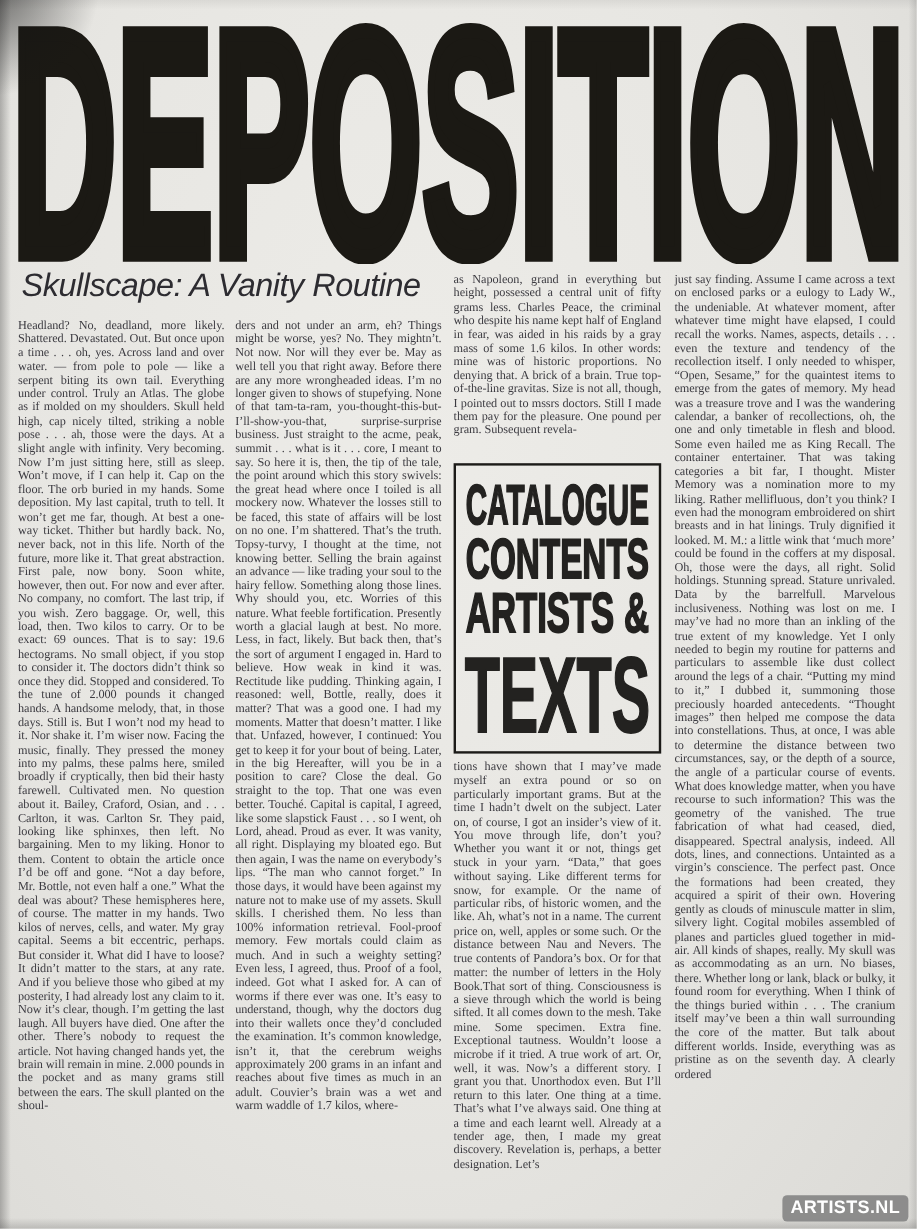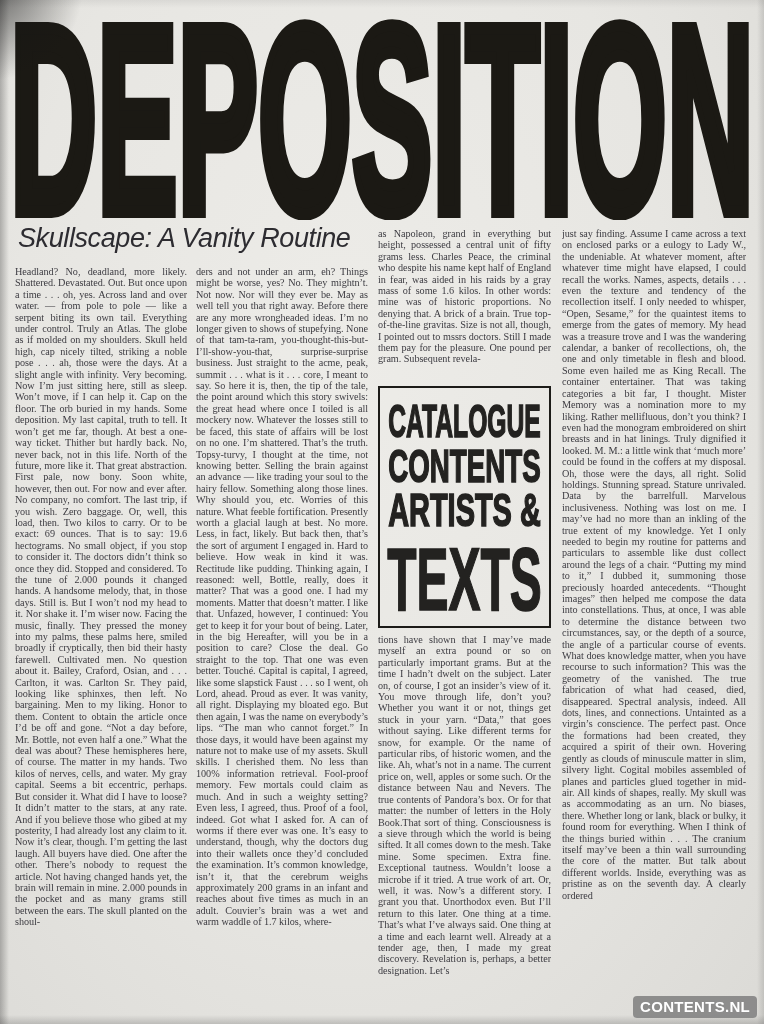--- a/index.html
+++ b/index.html
@@ -104,16 +104,16 @@
       <text x="82.5" y="92" text-anchor="middle" font-size="46" textLength="150" lengthAdjust="spacingAndGlyphs">CONTENTS</text>
       <text x="82.5" y="136" text-anchor="middle" font-size="46" textLength="150" lengthAdjust="spacingAndGlyphs">ARTISTS &amp;</text>
       <text x="82.5" y="218" text-anchor="middle" font-size="88" textLength="152" lengthAdjust="spacingAndGlyphs">TEXTS</text>
     </svg>
   </div>
 
   <div class="col col-3-bottom">tions have shown that I may’ve made myself an extra pound or so on particularly important grams. But at the time I hadn’t dwelt on the subject. Later on, of course, I got an insider’s view of it. You move through life, don’t you? Whether you want it or not, things get stuck in your yarn. “Data,” that goes without saying. Like different terms for snow, for example. Or the name of particular ribs, of historic women, and the like. Ah, what’s not in a name. The current price on, well, apples or some such. Or the distance between Nau and Nevers. The true contents of Pandora’s box. Or for that matter: the number of letters in the Holy Book.That sort of thing. Consciousness is a sieve through which the world is being sifted. It all comes down to the mesh. Take mine. Some specimen. Extra fine. Exceptional tautness. Wouldn’t loose a microbe if it tried. A true work of art. Or, well, it was. Now’s a different story. I grant you that. Unorthodox even. But I’ll return to this later. One thing at a time. That’s what I’ve always said. One thing at a time and each learnt well. Already at a tender age, then, I made my great discovery. Revelation is, perhaps, a better designation. Let’s</div>
 
   <div class="col col-4">just say finding. Assume I came across a text on enclosed parks or a eulogy to Lady W., the undeniable. At whatever moment, after whatever time might have elapsed, I could recall the works. Names, aspects, details . . . even the texture and tendency of the recollection itself. I only needed to whisper, “Open, Sesame,” for the quaintest items to emerge from the gates of memory. My head was a treasure trove and I was the wandering calendar, a banker of recollections, oh, the one and only timetable in flesh and blood. Some even hailed me as King Recall. The container entertainer. That was taking categories a bit far, I thought. Mister Memory was a nomination more to my liking. Rather mellifluous, don’t you think? I even had the monogram embroidered on shirt breasts and in hat linings. Truly dignified it looked. M. M.: a little wink that ‘much more’ could be found in the coffers at my disposal. Oh, those were the days, all right. Solid holdings. Stunning spread. Stature unrivaled. Data by the barrelfull. Marvelous inclusiveness. Nothing was lost on me. I may’ve had no more than an inkling of the true extent of my knowledge. Yet I only needed to begin my routine for patterns and particulars to assemble like dust collect around the legs of a chair. “Putting my mind to it,” I dubbed it, summoning those preciously hoarded antecedents. “Thought images” then helped me compose the data into constellations. Thus, at once, I was able to determine the distance between two circumstances, say, or the depth of a source, the angle of a particular course of events. What does knowledge matter, when you have recourse to such information? This was the geometry of the vanished. The true fabrication of what had ceased, died, disappeared. Spectral analysis, indeed. All dots, lines, and connections. Untainted as a virgin’s conscience. The perfect past. Once the formations had been created, they acquired a spirit of their own. Hovering gently as clouds of minuscule matter in slim, silvery light. Cogital mobiles assembled of planes and particles glued together in mid-air. All kinds of shapes, really. My skull was as accommodating as an urn. No biases, there. Whether long or lank, black or bulky, it found room for everything. When I think of the things buried within . . . The cranium itself may’ve been a thin wall surrounding the core of the matter. But talk about different worlds. Inside, everything was as pristine as on the seventh day. A clearly ordered</div>
 
-  <div class="watermark">CONTENTS.NL</div>
+  <div class="watermark">ARTISTS.NL</div>
 
   <div class="scan-overlay"></div>
 </div>
 
 </body></html>

